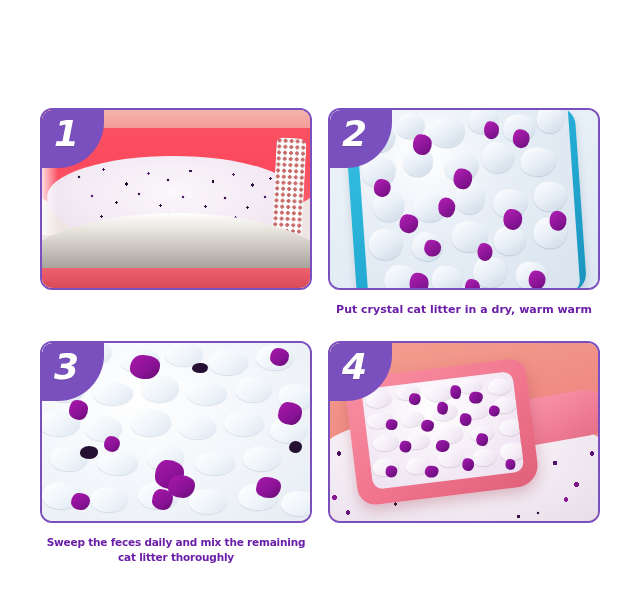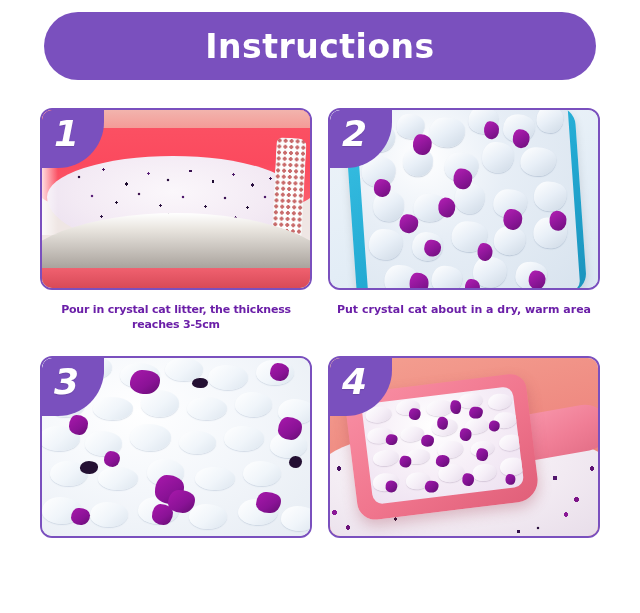--- a/index.html
+++ b/index.html
@@ -336,23 +336,20 @@
     position: absolute;
     background: linear-gradient(145deg, #a419ae 0%, #7f1290 60%, #5e0d6d 100%);
     border-radius: 40% 60% 45% 55% / 58% 42% 58% 42%;
   }
 </style>
 </head>
 <body>
 
 <div class="page">
 
-  <div class="header-pill">
-    <div class="header-title">Instructions</div>
-  </div>
 
   <div class="steps">
 
     <div class="row row-1">
 
       <div class="step step-1">
         <div class="card">
           <div class="photo photo1">
             <div class="p1-box-back"></div>
             <div class="p1-topstrip"></div>
@@ -361,21 +358,20 @@
             <div class="p1-rim">
               <div class="p1-rim-hl"></div>
             </div>
             <div class="p1-base"></div>
             <div class="p1-leftwall"></div>
           </div>
           <div class="badge">
             <span class="badge-num">1</span>
           </div>
         </div>
-        <div class="caption">Pour in crystal cat litter, the thickness reaches 3-5cm</div>
       </div>
 
       <div class="step step-2">
         <div class="card">
           <div class="photo photo2">
             <div class="p2-tray">
               <div class="p2-tray-inner"></div>
             </div>
             <div class="p2-crystals">
               <span class="ch" style="left:3%;top:6%;width:15%;height:15%"></span>
@@ -416,21 +412,21 @@
               <span class="cp" style="left:53%;top:72%;width:7%;height:9%"></span>
               <span class="cp" style="left:20%;top:85%;width:9%;height:11%"></span>
               <span class="cp" style="left:76%;top:88%;width:8%;height:10%"></span>
               <span class="cp" style="left:46%;top:90%;width:7%;height:9%"></span>
             </div>
           </div>
           <div class="badge">
             <span class="badge-num">2</span>
           </div>
         </div>
-        <div class="caption">Put crystal cat about in a dry, warm area</div>
+        <div class="caption">Put crystal cat litter in a dry, warm warm</div>
       </div>
 
     </div>
 
     <div class="row row-2">
 
       <div class="step step-3">
         <div class="card">
           <div class="photo photo3">
             <span class="ch" style="left:-2%;top:2%;width:14%;height:14%"></span>
@@ -474,20 +470,21 @@
             <span class="cp" style="left:11%;top:84%;width:7%;height:10%"></span>
             <span class="cp" style="left:23%;top:52%;width:6%;height:9%"></span>
             <span class="cd" style="left:14%;top:58%;width:7%;height:7%"></span>
             <span class="cd" style="left:56%;top:11%;width:6%;height:6%"></span>
             <span class="cd" style="left:92%;top:55%;width:5%;height:7%"></span>
           </div>
           <div class="badge">
             <span class="badge-num">3</span>
           </div>
         </div>
+        <div class="caption">Sweep the feces daily and mix the remaining cat litter thoroughly</div>
       </div>
 
       <div class="step step-4">
         <div class="card">
           <div class="photo photo4">
             <div class="p4-bed"></div>
             <div class="p4-handle"></div>
             <div class="p4-scoop">
               <div class="p4-scoop-in">
                 <span class="ch" style="left:2%;top:4%;width:17%;height:16%"></span>

